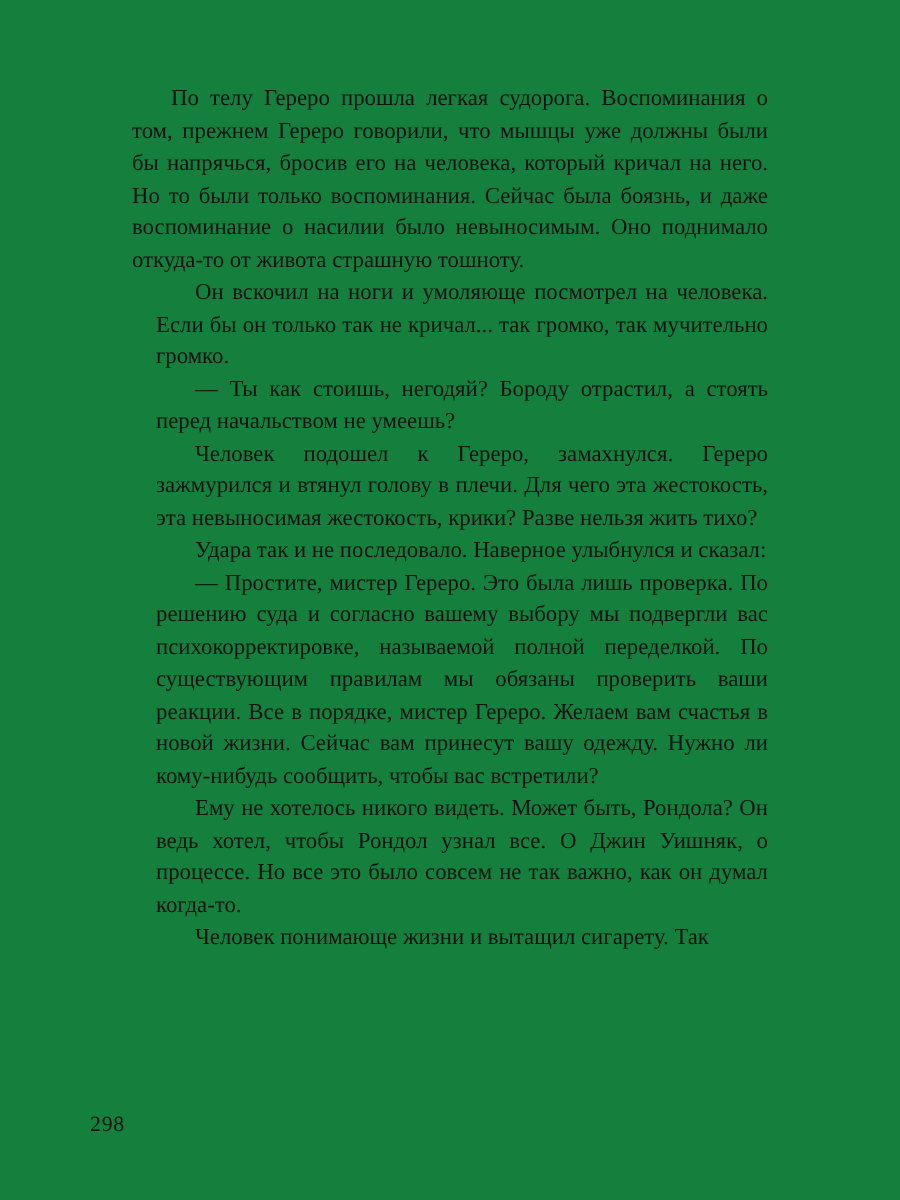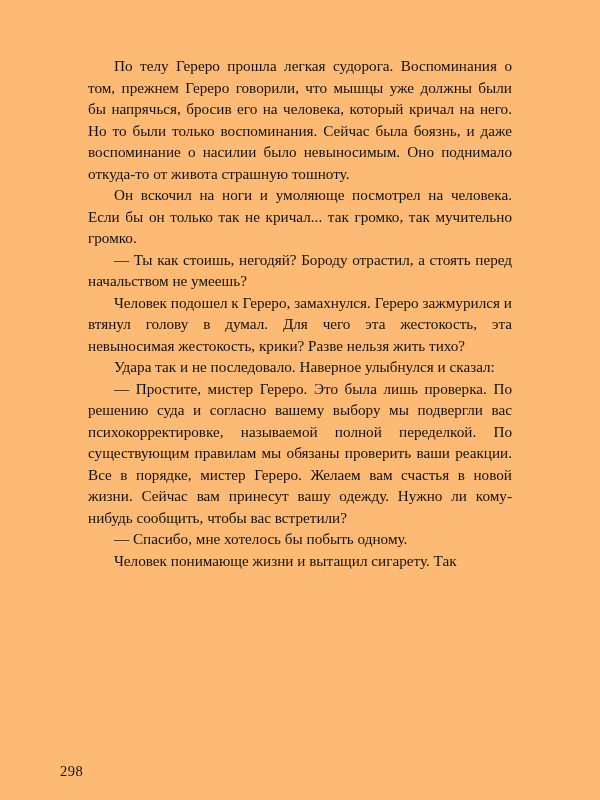--- a/index.html
+++ b/index.html
@@ -4,21 +4,21 @@
 <style>
   html, body {
     margin: 0;
     padding: 0;
     background: #ffffff;
   }
   .page {
     position: relative;
     width: 600px;
     height: 800px;
-    background: #fdba74;
+    background: #15803d;
     overflow: hidden;
     font-family: "Liberation Serif", serif;
     color: #111111;
   }
   .text-column {
     position: absolute;
     left: 88px;
     top: 55px;
     width: 424px;
   }
@@ -26,41 +26,42 @@
     margin: 0 0 0 0;
     text-align: justify;
     text-justify: inter-word;
     font-size: 15.2px;
     line-height: 21.5px;
     text-indent: 26px;
     hyphens: manual;
   }
   p.para + p.para {
     margin-top: 0px;
+    margin-left: 16px;
   }
   p.para.dialogue {
     text-indent: 26px;
   }
   .page-number {
     position: absolute;
     left: 60px;
-    top: 763px;
+    top: 742px;
     font-size: 14.5px;
     font-family: "Liberation Serif", serif;
     letter-spacing: 0.5px;
   }
 </style>
 </head>
 <body>
 
 <div class="page">
   <div class="text-column">
     <p class="para">По телу Гереро прошла легкая судорога. Воспоминания о том, прежнем Гереро говорили, что мышцы уже должны были бы напрячься, бросив его на человека, который кричал на него. Но то были только воспоминания. Сейчас была боязнь, и даже воспоминание о насилии было невыносимым. Оно поднимало откуда-то от живота страшную тошноту.</p>
     <p class="para">Он вскочил на ноги и умоляюще посмотрел на человека. Если бы он только так не кричал... так громко, так мучительно громко.</p>
     <p class="para dialogue">— Ты как стоишь, негодяй? Бороду отрастил, а стоять перед начальством не умеешь?</p>
-    <p class="para">Человек подошел к Гереро, замахнулся. Гереро зажмурился и втянул голову в думал. Для чего эта жестокость, эта невыносимая жестокость, крики? Разве нельзя жить тихо?</p>
+    <p class="para">Человек подошел к Гереро, замахнулся. Гереро зажмурился и втянул голову в плечи. Для чего эта жестокость, эта невыносимая жестокость, крики? Разве нельзя жить тихо?</p>
     <p class="para">Удара так и не последовало. Наверное улыбнулся и сказал:</p>
     <p class="para dialogue">— Простите, мистер Гереро. Это была лишь проверка. По решению суда и согласно вашему выбору мы подвергли вас психокорректировке, называемой полной переделкой. По существующим правилам мы обязаны проверить ваши реакции. Все в порядке, мистер Гереро. Желаем вам счастья в новой жизни. Сейчас вам принесут вашу одежду. Нужно ли кому-нибудь сообщить, чтобы вас встретили?</p>
-    <p class="para dialogue">— Спасибо, мне хотелось бы побыть одному.</p>
+    <p class="para">Ему не хотелось никого видеть. Может быть, Рондола? Он ведь хотел,  чтобы Рондол узнал все.  О Джин Уишняк, о процессе. Но все это было совсем не так важно, как он думал когда-то.</p>
     <p class="para">Человек понимающе жизни и вытащил сигарету. Так</p>
   </div>
   <div class="page-number">298</div>
 </div>
 
 </body></html>

